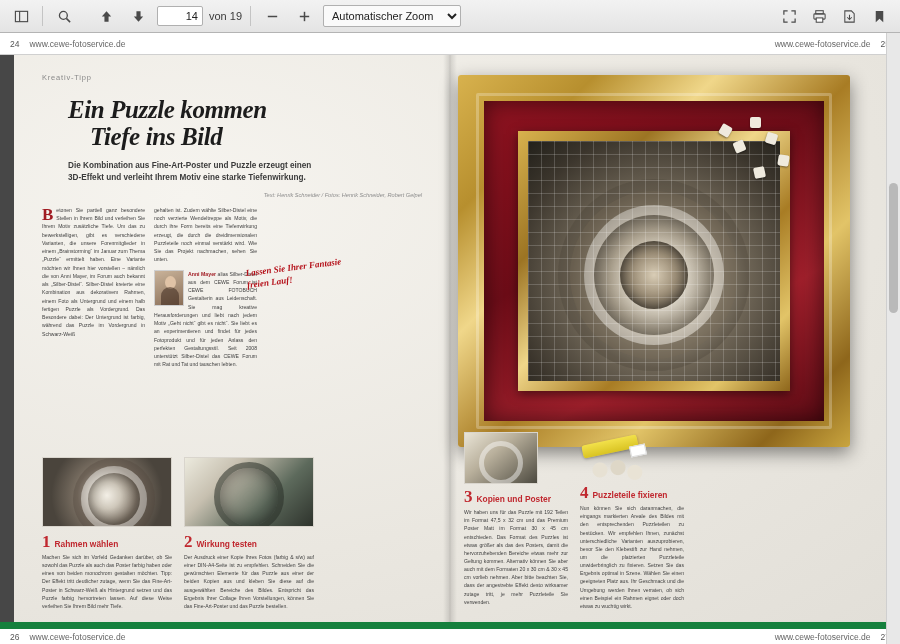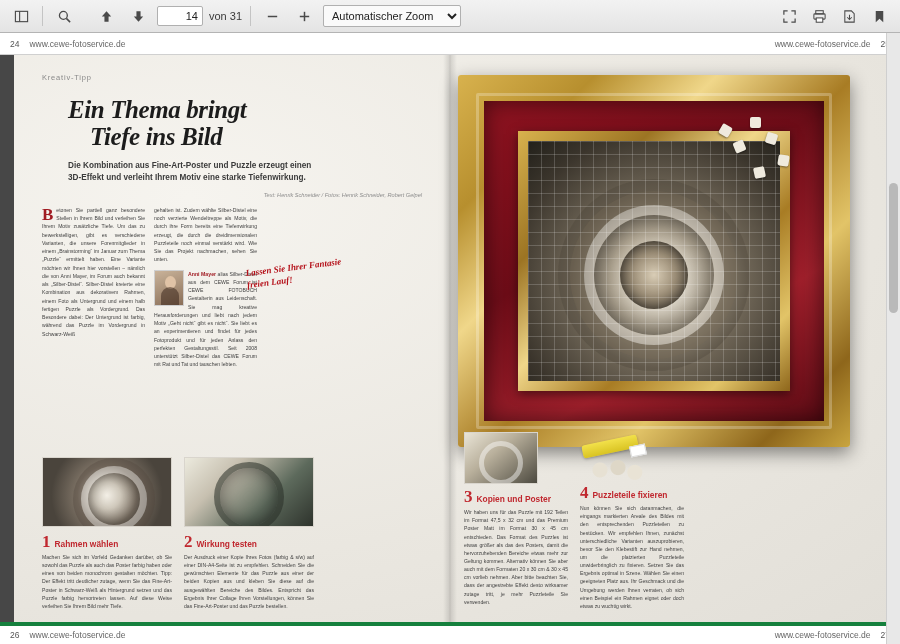--- a/index.html
+++ b/index.html
@@ -97,21 +97,21 @@
   }
   .phb-right { margin-left: auto; }
   .phb-num { font-size: 8.5px; color: #555; }
   .phb-url { font-size: 8.5px; color: #666; }
 
   .page-footer-bar {
     position: absolute;
     left: 0; right: 0; bottom: 0;
     height: 22px;
     background: #ffffff;
-    border-top: 4px solid #15803d;
+    border-top: 7px solid #15803d;
     display: flex;
     align-items: center;
     font-size: 8.5px;
     color: #6a6a6a;
     padding: 0 10px;
   }
 
   .spread {
     position: absolute;
     left: 14px; right: 14px;
@@ -497,21 +497,21 @@
       </svg>
     </div>
     <div class="tb-btn">
       <svg class="icon-svg" width="15" height="15" viewBox="0 0 16 16">
         <path d="M8 13.5 L3 8 L5.8 8 L5.8 2.5 L10.2 2.5 L10.2 8 L13 8 Z" fill="#4a4a4a"></path>
       </svg>
     </div>
 
     <input class="page-input" value="14" readonly="" style="">
 
-    <span class="page-total">von 31</span>
+    <span class="page-total">von 19</span>
 
     <div class="tb-sep"></div>
 
     <div class="tb-btn">
       <svg class="icon-svg" width="15" height="15" viewBox="0 0 16 16">
         <line x1="3" y1="8" x2="13" y2="8" stroke="#4a4a4a" stroke-width="1.6"></line>
       </svg>
     </div>
     <div class="tb-btn">
       <svg class="icon-svg" width="15" height="15" viewBox="0 0 16 16">
@@ -562,21 +562,21 @@
       </div>
     </div>
 
     <div class="spread">
       <div class="paper-bg"></div>
 
       <div class="left-page">
         <div class="kreativ-tipp">Kreativ-Tipp</div>
 
         <h1 class="headline">
-          <span>Ein Thema bringt</span>
+          <span>Ein Puzzle kommen</span>
           <span class="l2">Tiefe ins Bild</span>
         </h1>
 
         <div class="subhead">Die Kombination aus Fine-Art-Poster und Puzzle erzeugt einen 3D-Effekt und verleiht Ihrem Motiv eine starke Tiefenwirkung.</div>
         <div class="credits">Text: Henrik Schneider  /  Fotos: Henrik Schneider, Robert Gelpel</div>
 
         <div class="cols">
           <div class="col">
             <span class="dropcap">B</span><span>etonen Sie partiell ganz besondere Stellen in Ihrem Bild und verleihen Sie Ihrem Motiv zusätzliche Tiefe. Um das zu bewerkstelligen, gibt es verschiedene Varianten, die unsere Forenmitglieder in einem „Brainstorming“ im Januar zum Thema „Puzzle“ ermittelt haben. Eine Variante möchten wir Ihnen hier vorstellen – nämlich die von Anni Mayer, im Forum auch bekannt als „Silber-Distel“. Silber-Distel kreierte eine Kombination aus dekorativem Rahmen, einem Foto als Untergrund und einem halb fertigen Puzzle als Vordergrund. Das Besondere dabei: Der Untergrund ist farbig, während das Puzzle im Vordergrund in Schwarz-Weiß</span>
           </div>

